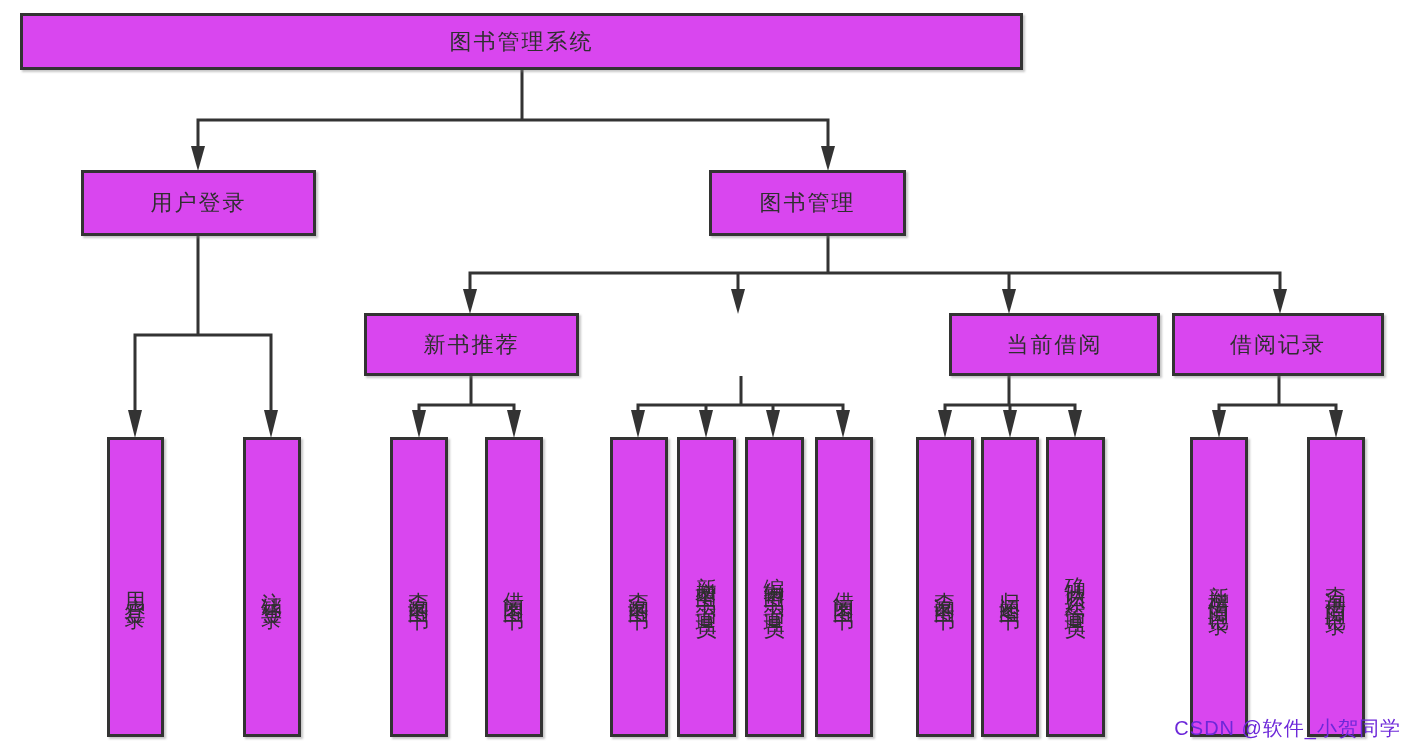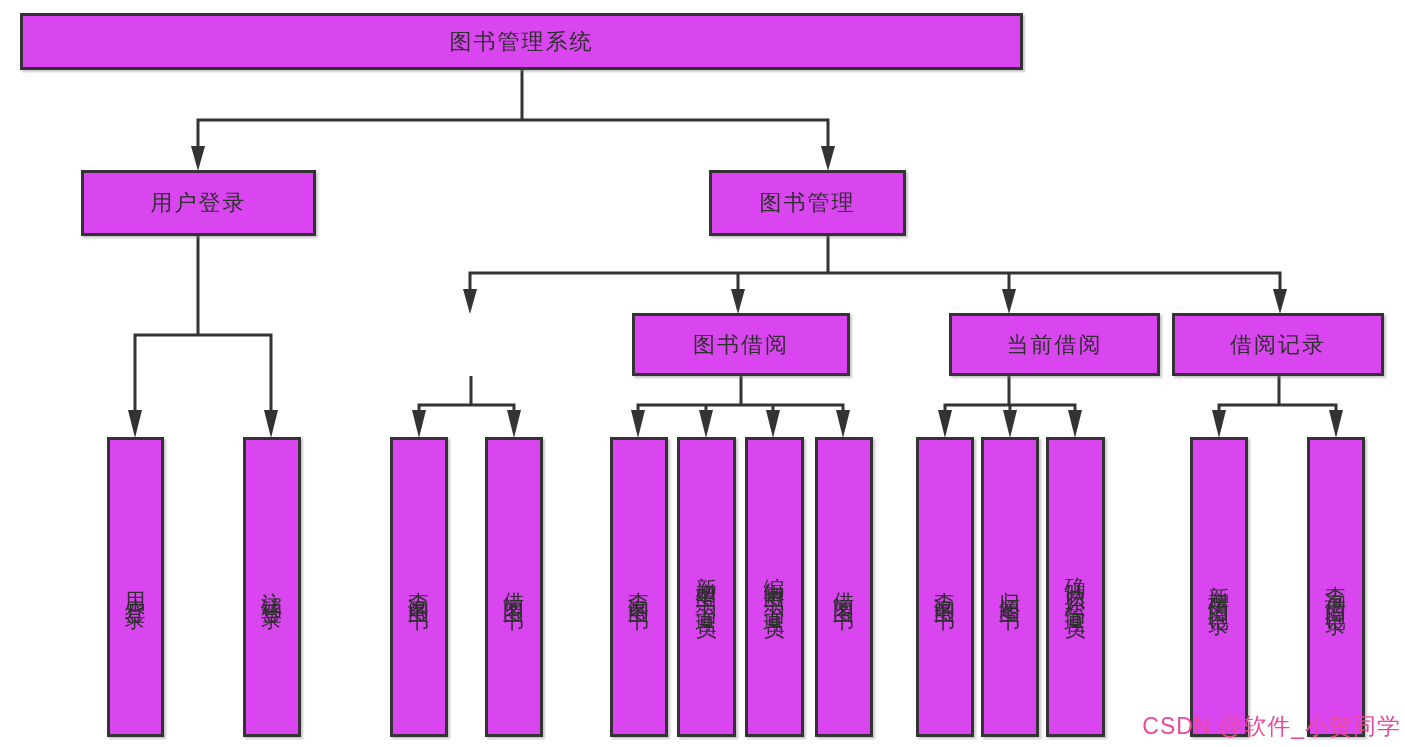--- a/index.html
+++ b/index.html
@@ -55,22 +55,22 @@
     font-size: 21px;
     letter-spacing: 6px;
     line-height: 1;
   }
   .node-label { pointer-events: none; }
   .watermark {
     position: absolute;
     right: 4px;
     bottom: 5px;
     z-index: 2;
-    font-size: 23px;
-    color: #ec4899;
+    font-size: 20px;
+    color: #6d28d9;
     letter-spacing: 1px;
     white-space: nowrap;
   }
 
   
   #n-root        { left: 20px;  top: 13px;  width: 1003px; height: 57px; }
   #n-user-login  { left: 81px;  top: 170px; width: 235px;  height: 66px; }
   #n-book-mgmt   { left: 709px; top: 170px; width: 197px;  height: 66px; }
   #n-new-books   { left: 364px; top: 313px; width: 215px;  height: 63px; }
   #n-book-borrow { left: 632px; top: 313px; width: 218px;  height: 63px; }
@@ -150,22 +150,22 @@
     <span class="node-label">图书管理系统</span>
   </div>
 
   <div id="n-user-login" class="node hbox">
     <span class="node-label">用户登录</span>
   </div>
   <div id="n-book-mgmt" class="node hbox">
     <span class="node-label">图书管理</span>
   </div>
 
-  <div id="n-book-borrow" class="node hbox">
-    <span class="node-label">图书借阅</span>
+  <div id="n-new-books" class="node hbox">
+    <span class="node-label">新书推荐</span>
   </div>
   <div id="n-cur-borrow" class="node hbox">
     <span class="node-label">当前借阅</span>
   </div>
   <div id="n-records" class="node hbox">
     <span class="node-label">借阅记录</span>
   </div>
 
   <div id="leaf-g1a" class="node vbox">
     <span class="node-label">用户登录</span>

